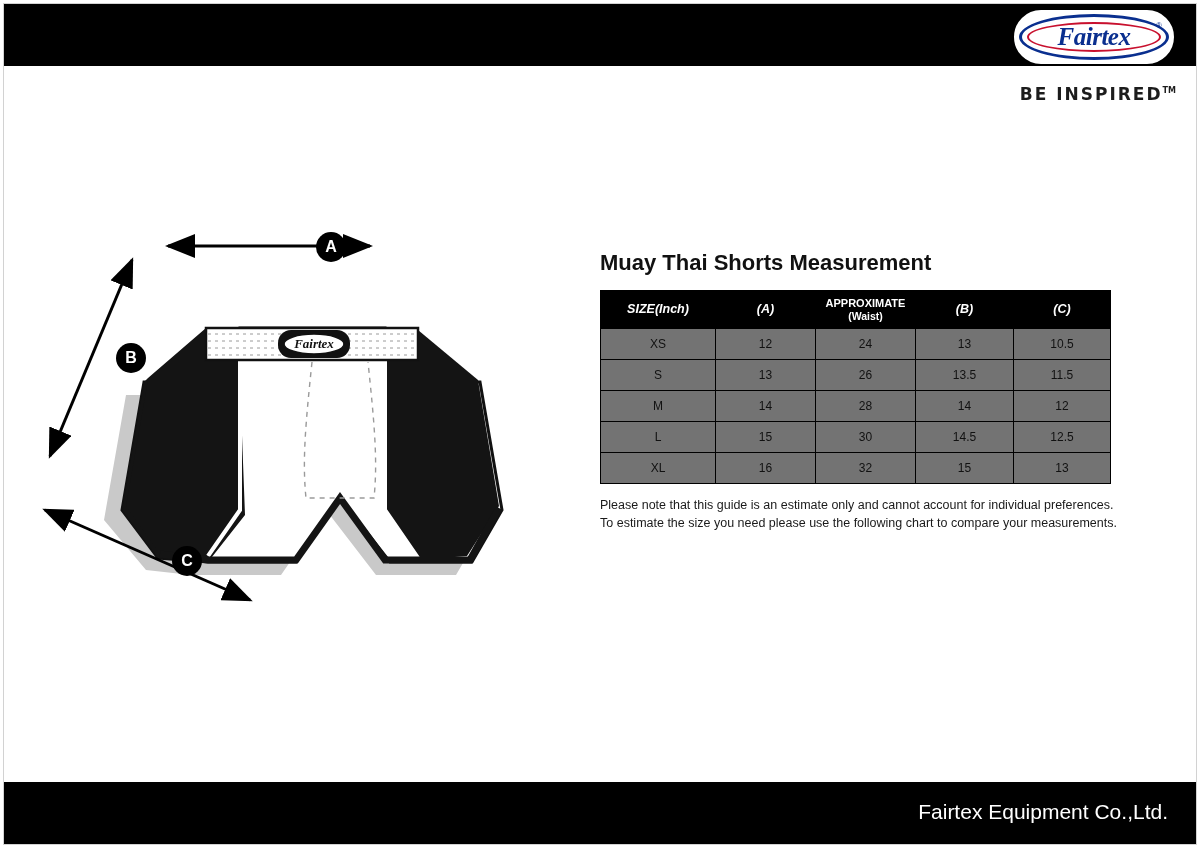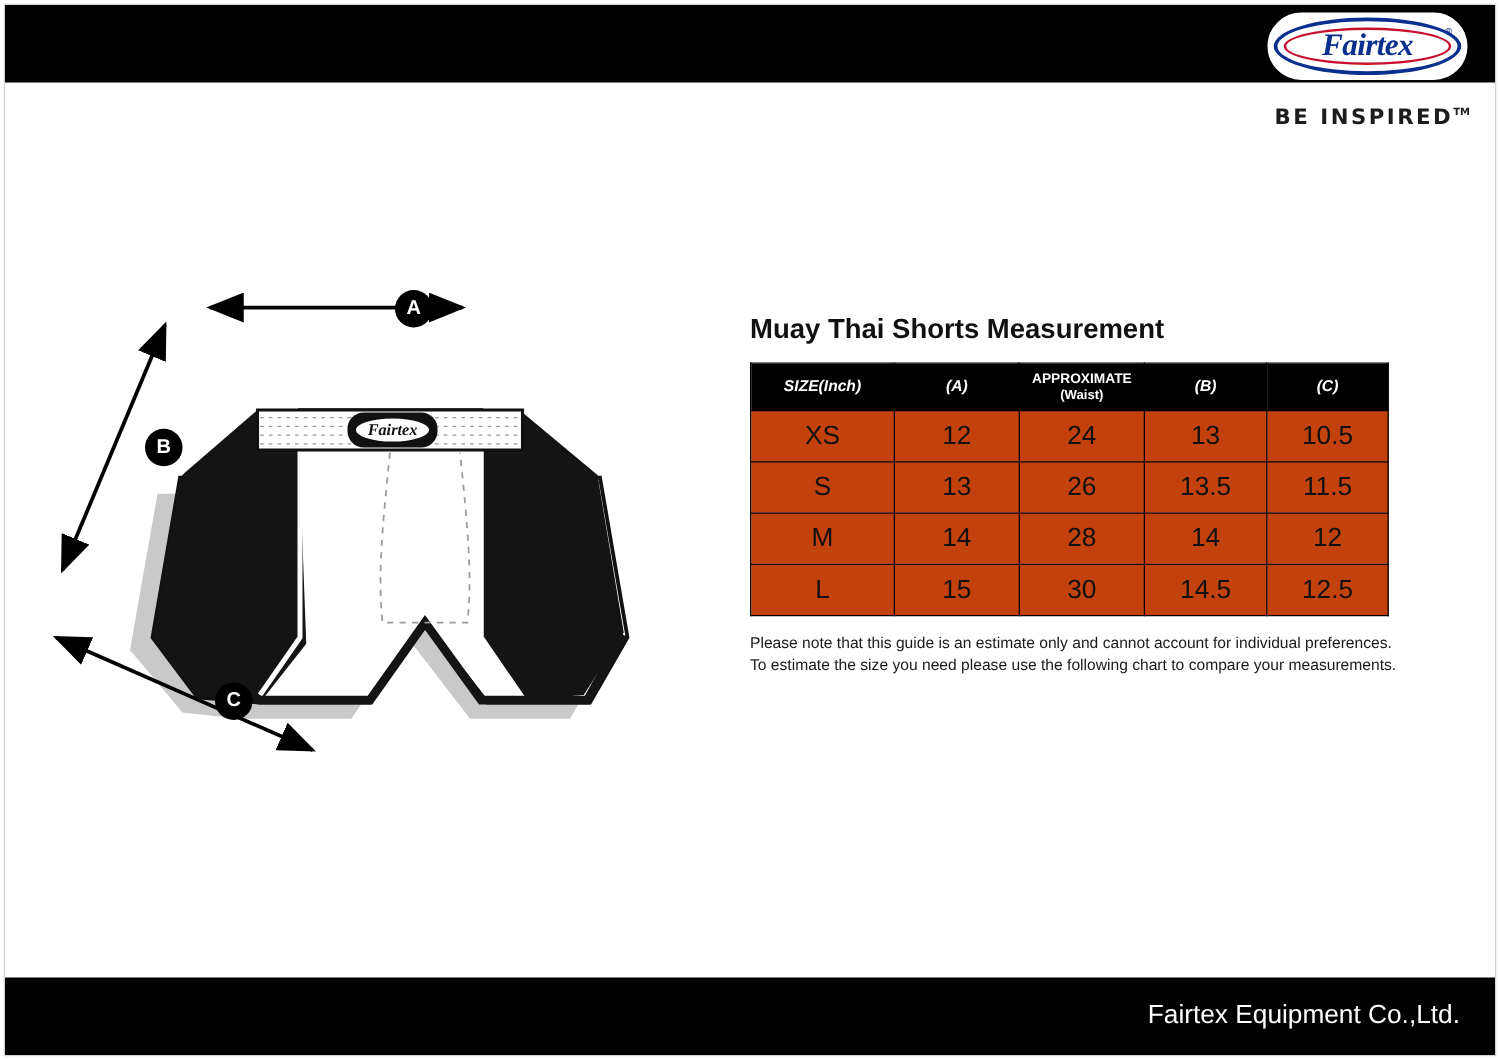--- a/index.html
+++ b/index.html
@@ -171,24 +171,24 @@
     font-size: 11px;
     font-style: normal;
   }
   table.size-table th.approx .sub {
     display: block;
     font-size: 10.5px;
   }
   table.size-table td {
     border: 1px solid #000000;
     text-align: center;
-    font-size: 21px;
+    font-size: 12px;
     color: #111111;
     padding: 8px 2px;
-    background: #c2410c;
+    background: #737373;
   }
   .note {
     margin-top: 12px;
     font-size: 12.5px;
     color: #1a1a1a;
     line-height: 1.45;
     width: 545px;
   }
 
   
@@ -322,20 +322,27 @@
           <td>14</td>
           <td>12</td>
         </tr>
         <tr>
           <td>L</td>
           <td>15</td>
           <td>30</td>
           <td>14.5</td>
           <td>12.5</td>
         </tr>
+        <tr>
+          <td>XL</td>
+          <td>16</td>
+          <td>32</td>
+          <td>15</td>
+          <td>13</td>
+        </tr>
       </tbody>
     </table>
 
     <div class="note">
       <div>Please note that this guide is an estimate only and cannot account for individual preferences.</div>
       <div>To estimate the size you need please use the following chart to compare your measurements.</div>
     </div>
   </div>
 
   <div class="footer-bar">

